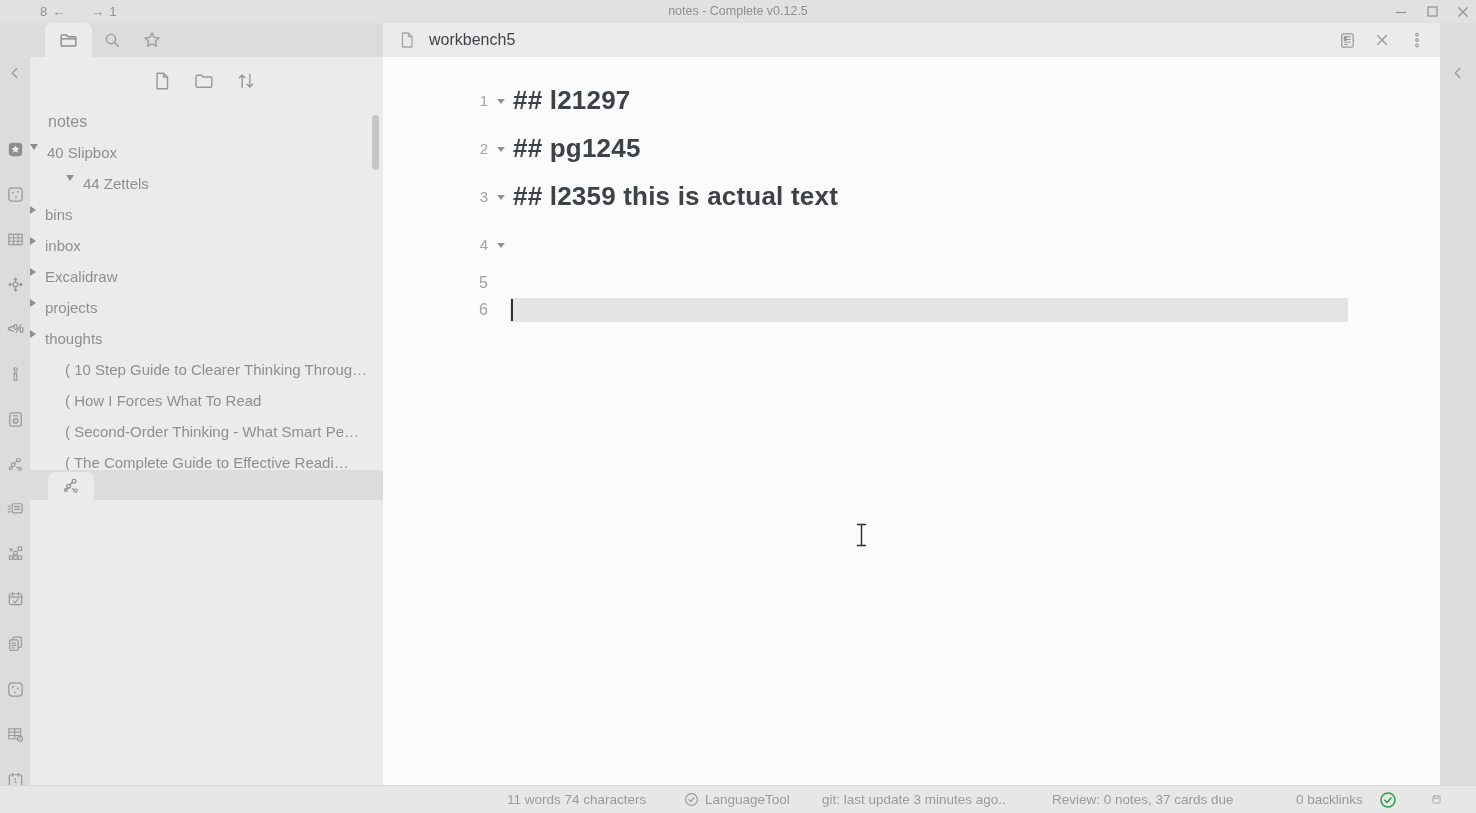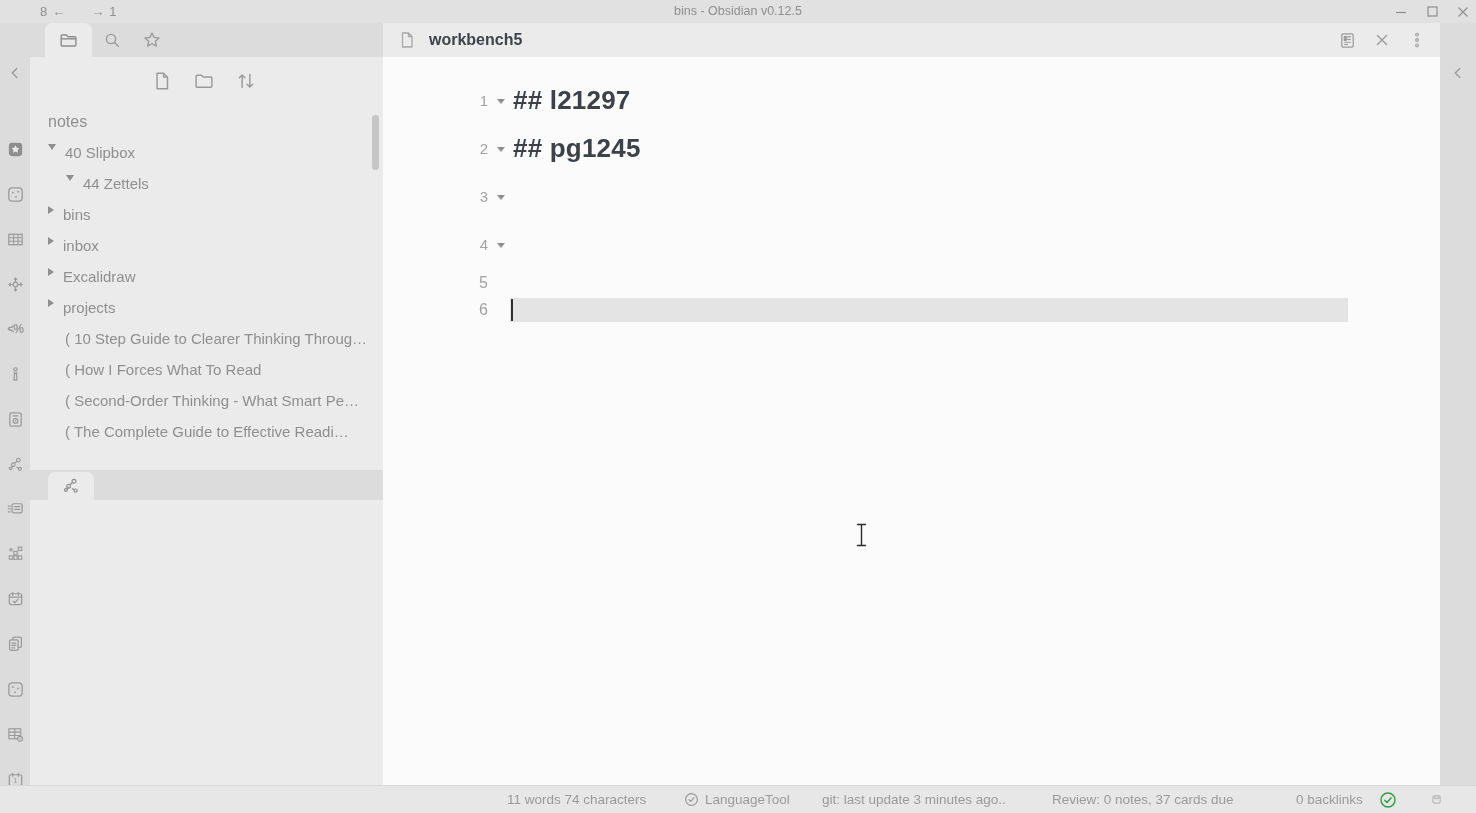--- a/index.html
+++ b/index.html
@@ -29,42 +29,42 @@
   .side-tab.active { background:#ebebeb; border-radius:7px 7px 0 0; }
   .nav-actions { position:absolute; top:47px; left:121px; display:flex; gap:20px; }
   .nav-btn { width:22px; height:22px; }
   .scrollthumb { position:absolute; right:4px; top:92px; width:7px; height:55px; background:#c6c6c6; border-radius:4px; }
 
   .tree { position:absolute; left:0; top:90px; width:345px; height:357px; overflow:hidden; }
   .trow { height:31px; display:flex; align-items:flex-start; font-size:15px; color:#8f8f8f;
           white-space:nowrap; overflow:hidden; }
   .trow .lbl { overflow:hidden; text-overflow:ellipsis; }
   .vault-title { padding-left:18px; font-size:16px; }
-  .d0 { padding-left:18px; } .d1 { padding-left:36px; } .file { padding-left:35px; }
+  .d0 { } .d1 { padding-left:36px; } .file { padding-left:35px; }
   .arr { display:inline-block; margin-right:9px; flex:0 0 auto; }
   .arr-down { width:0; height:0; border-left:4.5px solid transparent; border-right:4.5px solid transparent; border-top:6px solid #8f8f8f; }
   .arr-right { width:0; height:0; border-top:4.5px solid transparent; border-bottom:4.5px solid transparent; border-left:6px solid #8f8f8f; }
 
   .graph-tabstrip { position:absolute; left:0; top:447px; width:353px; height:30px; background:#dcdcdc; }
   .graph-tab { position:absolute; left:18px; top:2px; width:46px; height:28px; background:#ebebeb;
                border-radius:7px 7px 0 0; display:flex; align-items:center; justify-content:center; }
   .graph-content { position:absolute; left:0; top:477px; width:353px; height:285px; background:#ebebeb; }
   .graph-card { position:absolute; left:18px; top:31px; width:130px; height:128px; border:1px solid #d0d0d0;
                 border-radius:8px; padding:7px 0 0 14px; }
   .gc-row { height:28px; display:flex; align-items:center; font-size:14.5px; font-weight:bold; color:#4a4e55; }
   .gc-row .arr { margin-right:8px; }
   .gc-row .arr-right { border-left-color:#9a9a9a; border-top-width:4px; border-bottom-width:4px; border-left-width:5.5px; }
   .graph-node { position:absolute; left:167px; top:158px; width:12px; height:12px; border-radius:50%; background:#9b9b9b; }
 
   
   .editor { position:absolute; left:383px; top:23px; width:1057px; height:762px; background:#fbfbfb; }
   .editor-header { position:absolute; left:0; top:0; width:1057px; height:34px; background:#ebebeb;
                    display:flex; align-items:center; }
   .eh-file-icon { margin-left:14px; }
-  .eh-title { margin-left:12px; font-size:16px; font-weight:bold; color:#3f434a; }
+  .eh-title { margin-left:12px; font-size:16px; font-weight:normal; color:#3f434a; }
   .eh-actions { position:absolute; right:13px; top:0; height:34px; display:flex; align-items:center; gap:15px; }
   .eh-btn { width:20px; height:20px; display:flex; align-items:center; justify-content:center; }
 
   .line { position:absolute; left:0; display:flex; align-items:center; }
   .line .num { width:105px; text-align:right; font-size:15px; color:#a2a2a2; flex:0 0 auto; }
   .line .fold { width:25px; display:flex; justify-content:center; align-items:flex-start; padding-top:2px; flex:0 0 auto; }
   .fold-tri { width:0; height:0; border-left:4px solid transparent; border-right:4px solid transparent; border-top:5px solid #8f8f8f; }
   .line .txt { font-size:26px; font-weight:bold; color:#3d4148; letter-spacing:0.2px; }
   .l1 { top:57px;  height:40px; }
   .l2 { top:105px; height:40px; }
@@ -90,21 +90,21 @@
 <body>
 
 <div class="titlebar">
   <div class="history">
     <span>8</span>
     <span>←</span>
     <span class="gap"></span>
     <span>→</span>
     <span>1</span>
   </div>
-  <div class="tb-title">bins - Obsidian v0.12.5</div>
+  <div class="tb-title">notes - Complete v0.12.5</div>
   <div class="win-controls">
     <span class="win-btn">
       <svg width="12" height="12" viewBox="0 0 12 12">
           <path d="M1 6.5h10" stroke="#8f8f8f" stroke-width="1.2"></path>
         </svg>
       </span>
     <span class="win-btn">
       <svg width="11" height="11" viewBox="0 0 11 11">
           <rect x="1" y="1" width="9" height="9" fill="none" stroke="#8f8f8f" stroke-width="1.2"></rect>
         </svg>
@@ -300,20 +300,24 @@
       <span class="arr arr-right"></span>
       <span class="lbl">inbox</span>
       </div>
     <div class="trow d0">
       <span class="arr arr-right"></span>
       <span class="lbl">Excalidraw</span>
       </div>
     <div class="trow d0">
       <span class="arr arr-right"></span>
       <span class="lbl">projects</span>
+      </div>
+    <div class="trow d0">
+      <span class="arr arr-right"></span>
+      <span class="lbl">thoughts</span>
       </div>
     <div class="trow file">
       <span class="lbl">( 10 Step Guide to Clearer Thinking Throug…</span>
       </div>
     <div class="trow file">
       <span class="lbl">( How I Forces What To Read</span>
       </div>
     <div class="trow file">
       <span class="lbl">( Second-Order Thinking - What Smart Pe…</span>
       </div>
@@ -384,20 +388,21 @@
     <span class="fold">
         <span class="fold-tri"></span>
       </span>
     <span class="txt">## pg1245</span>
     </div>
   <div class="line l3">
     <span class="num">3</span>
     <span class="fold">
         <span class="fold-tri"></span>
       </span>
+    <span class="txt">## l2359 this is actual text</span>
     </div>
   <div class="line l4">
     <span class="num">4</span>
     <span class="fold">
         <span class="fold-tri"></span>
       </span>
     </div>
   <div class="line l5">
     <span class="num">5</span>
     <span class="fold"></span>

